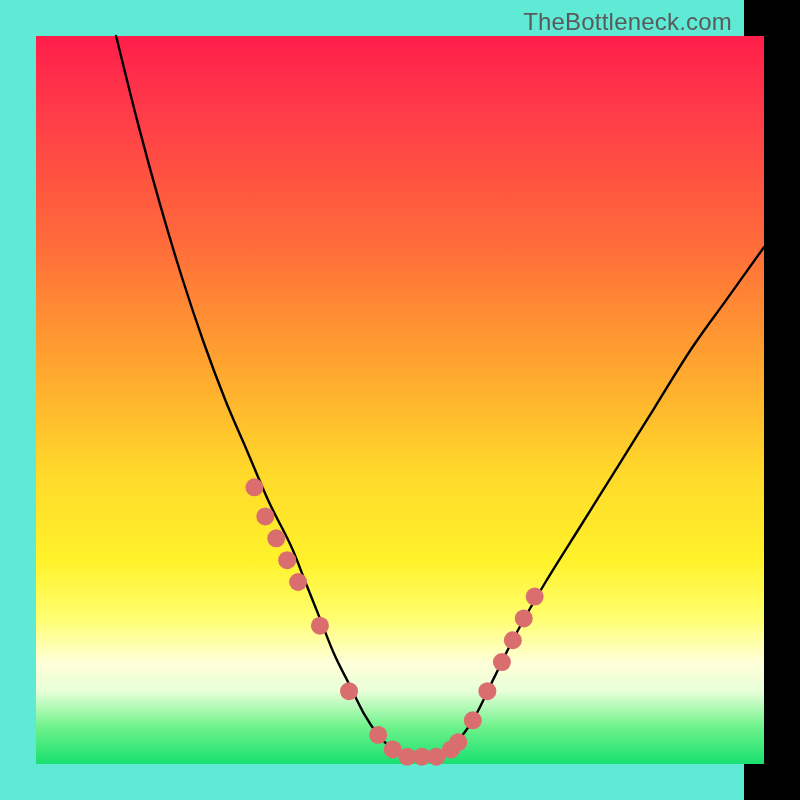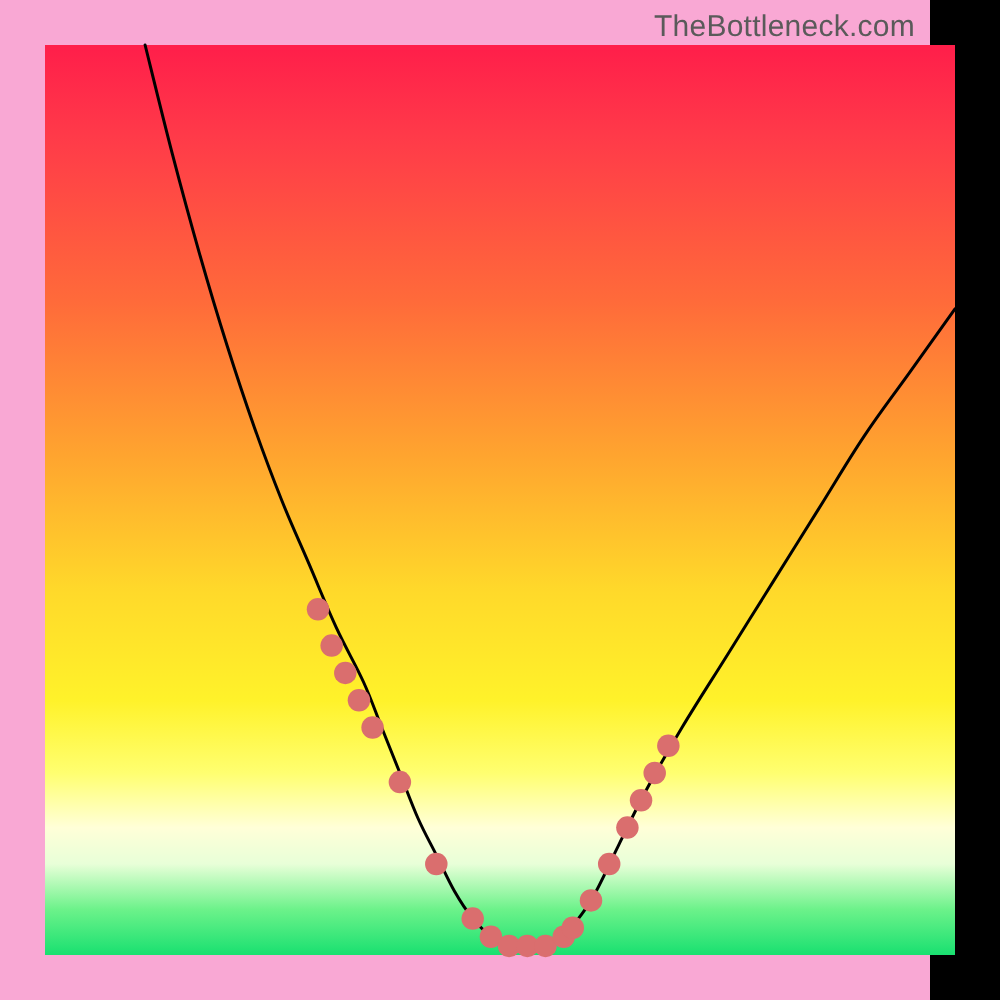--- a/index.html
+++ b/index.html
@@ -10,21 +10,21 @@
     background: #000;
     overflow: hidden;
     font-family: Arial, Helvetica, sans-serif;
   }
   .frame {
     position: absolute;
     left: 0;
     top: 0;
     width: 744px;
     height: 800px;
-    background: #f9a8d4;
+    background: #5eead4;
   }
   .plot {
     position: absolute;
     left: 36px;
     top: 36px;
     width: 728px;
     height: 728px;
     
     background: linear-gradient(
       to bottom,

